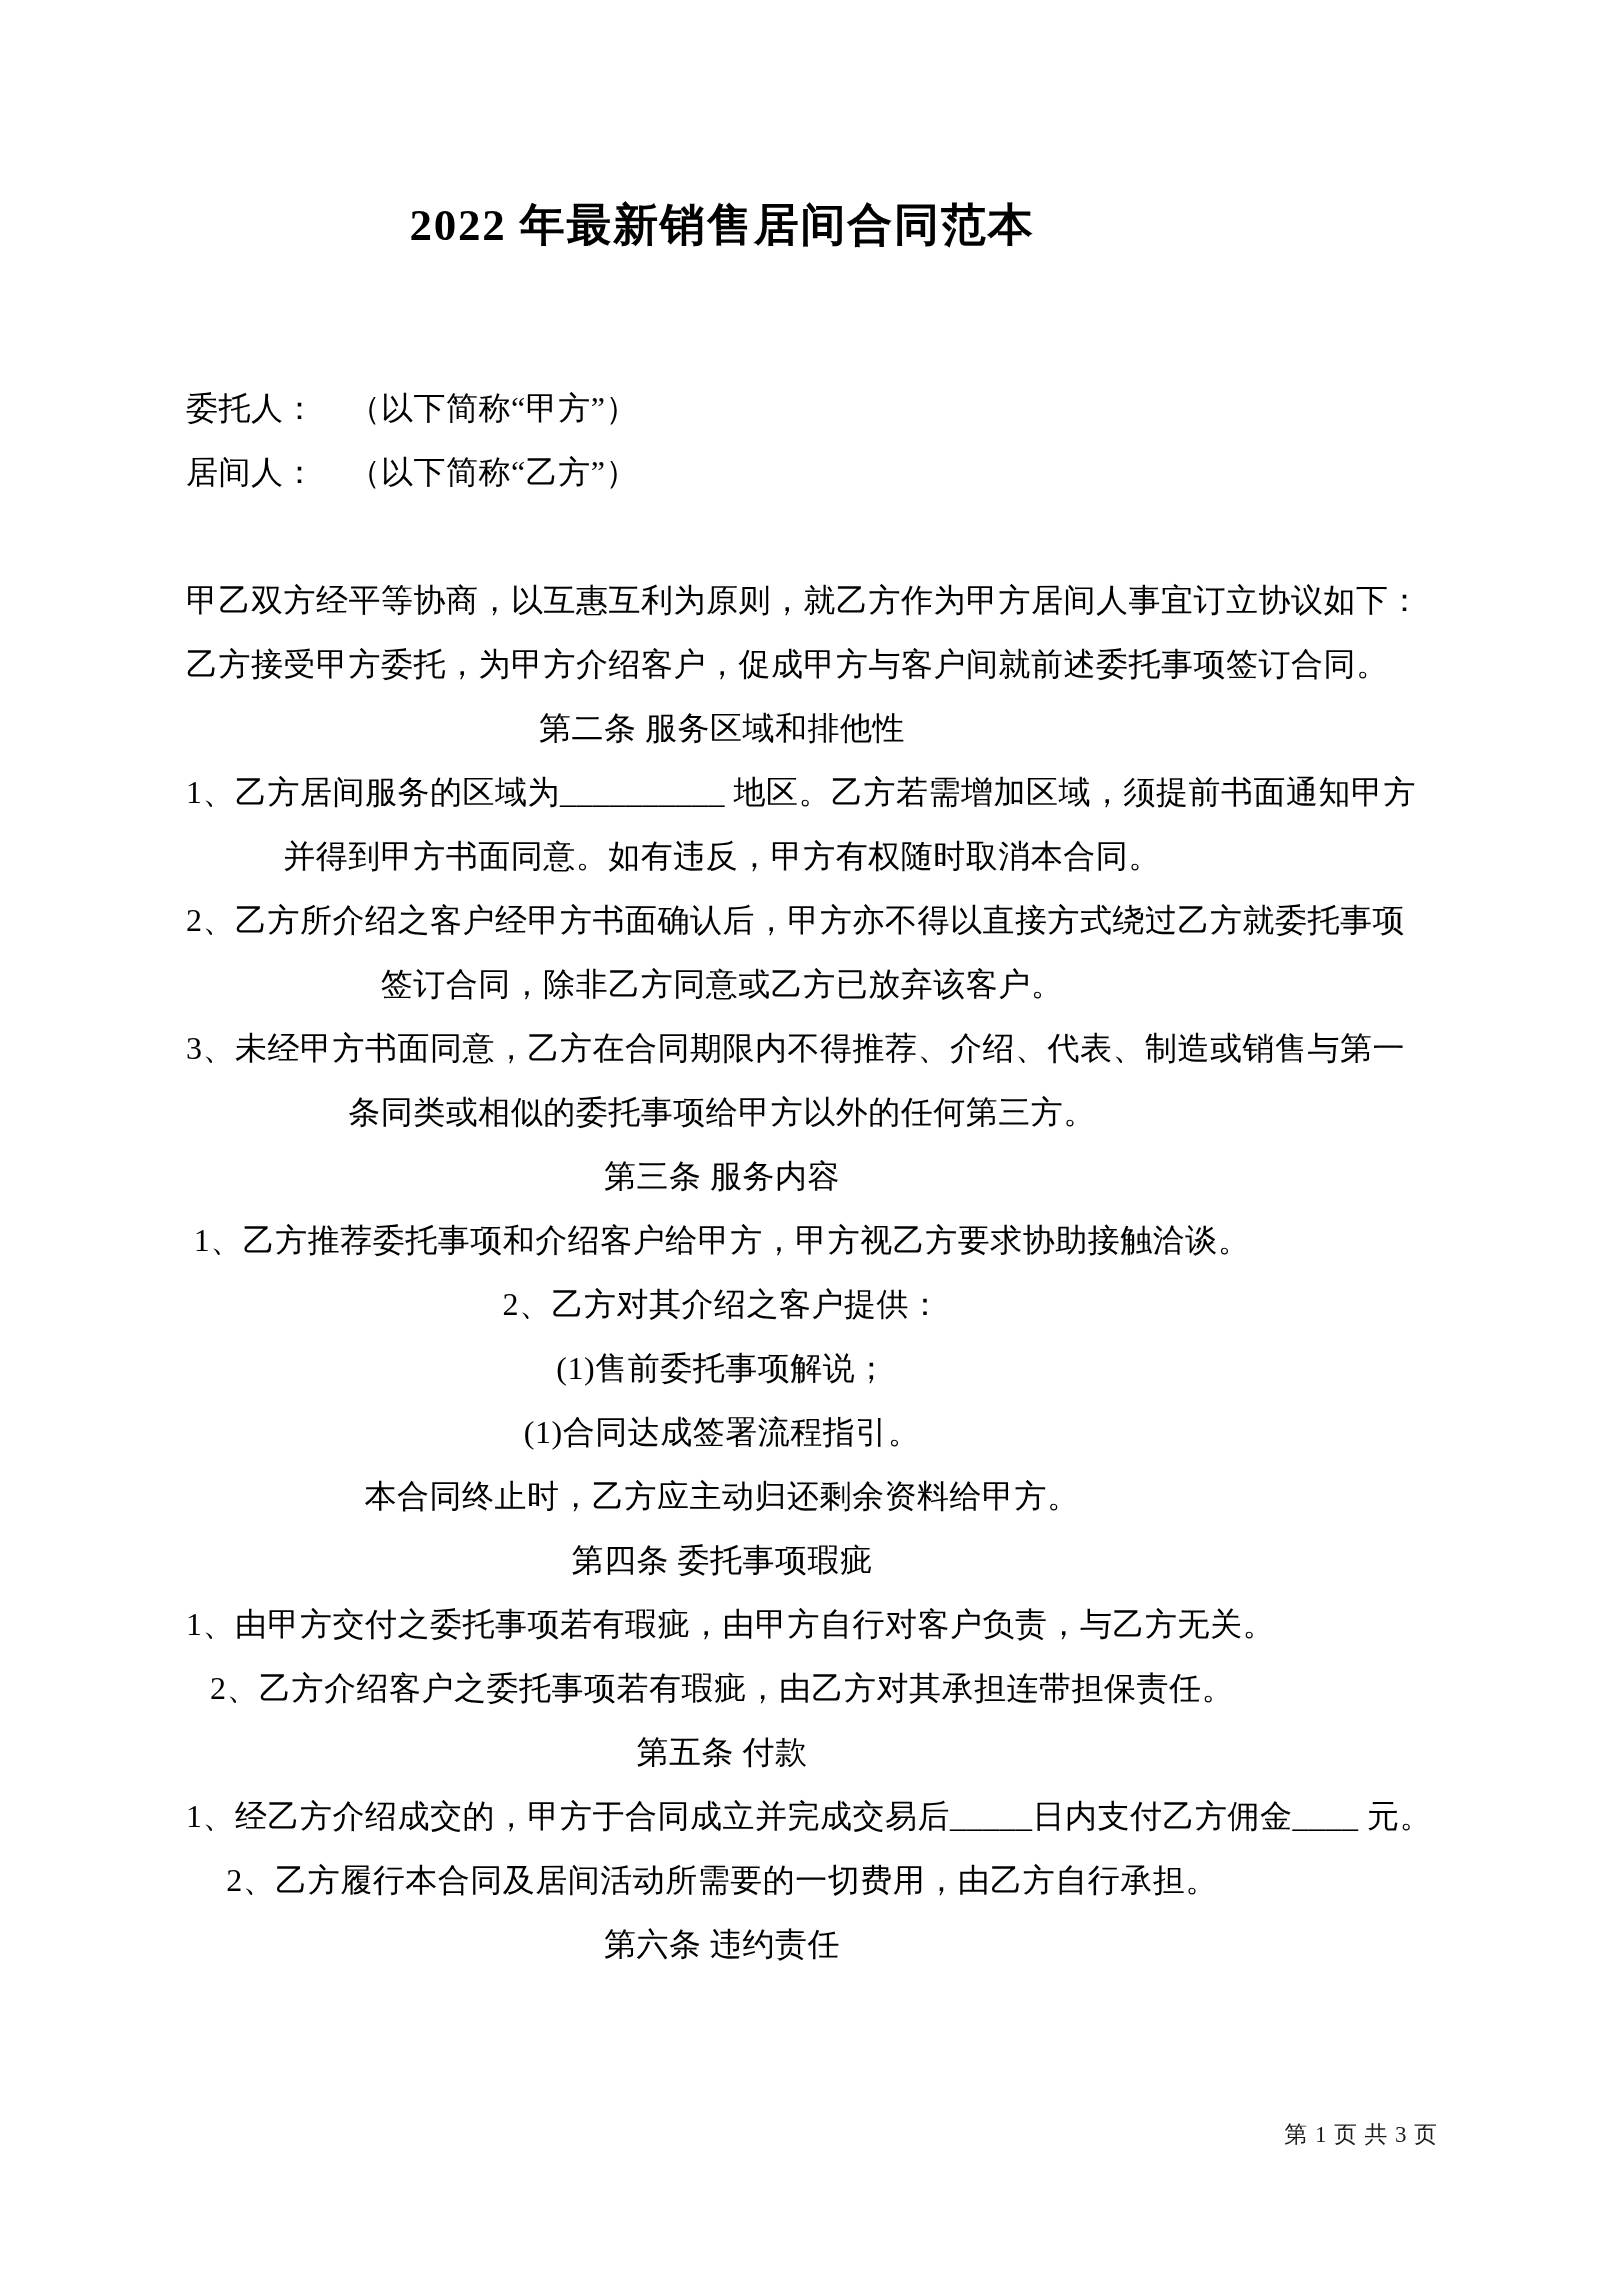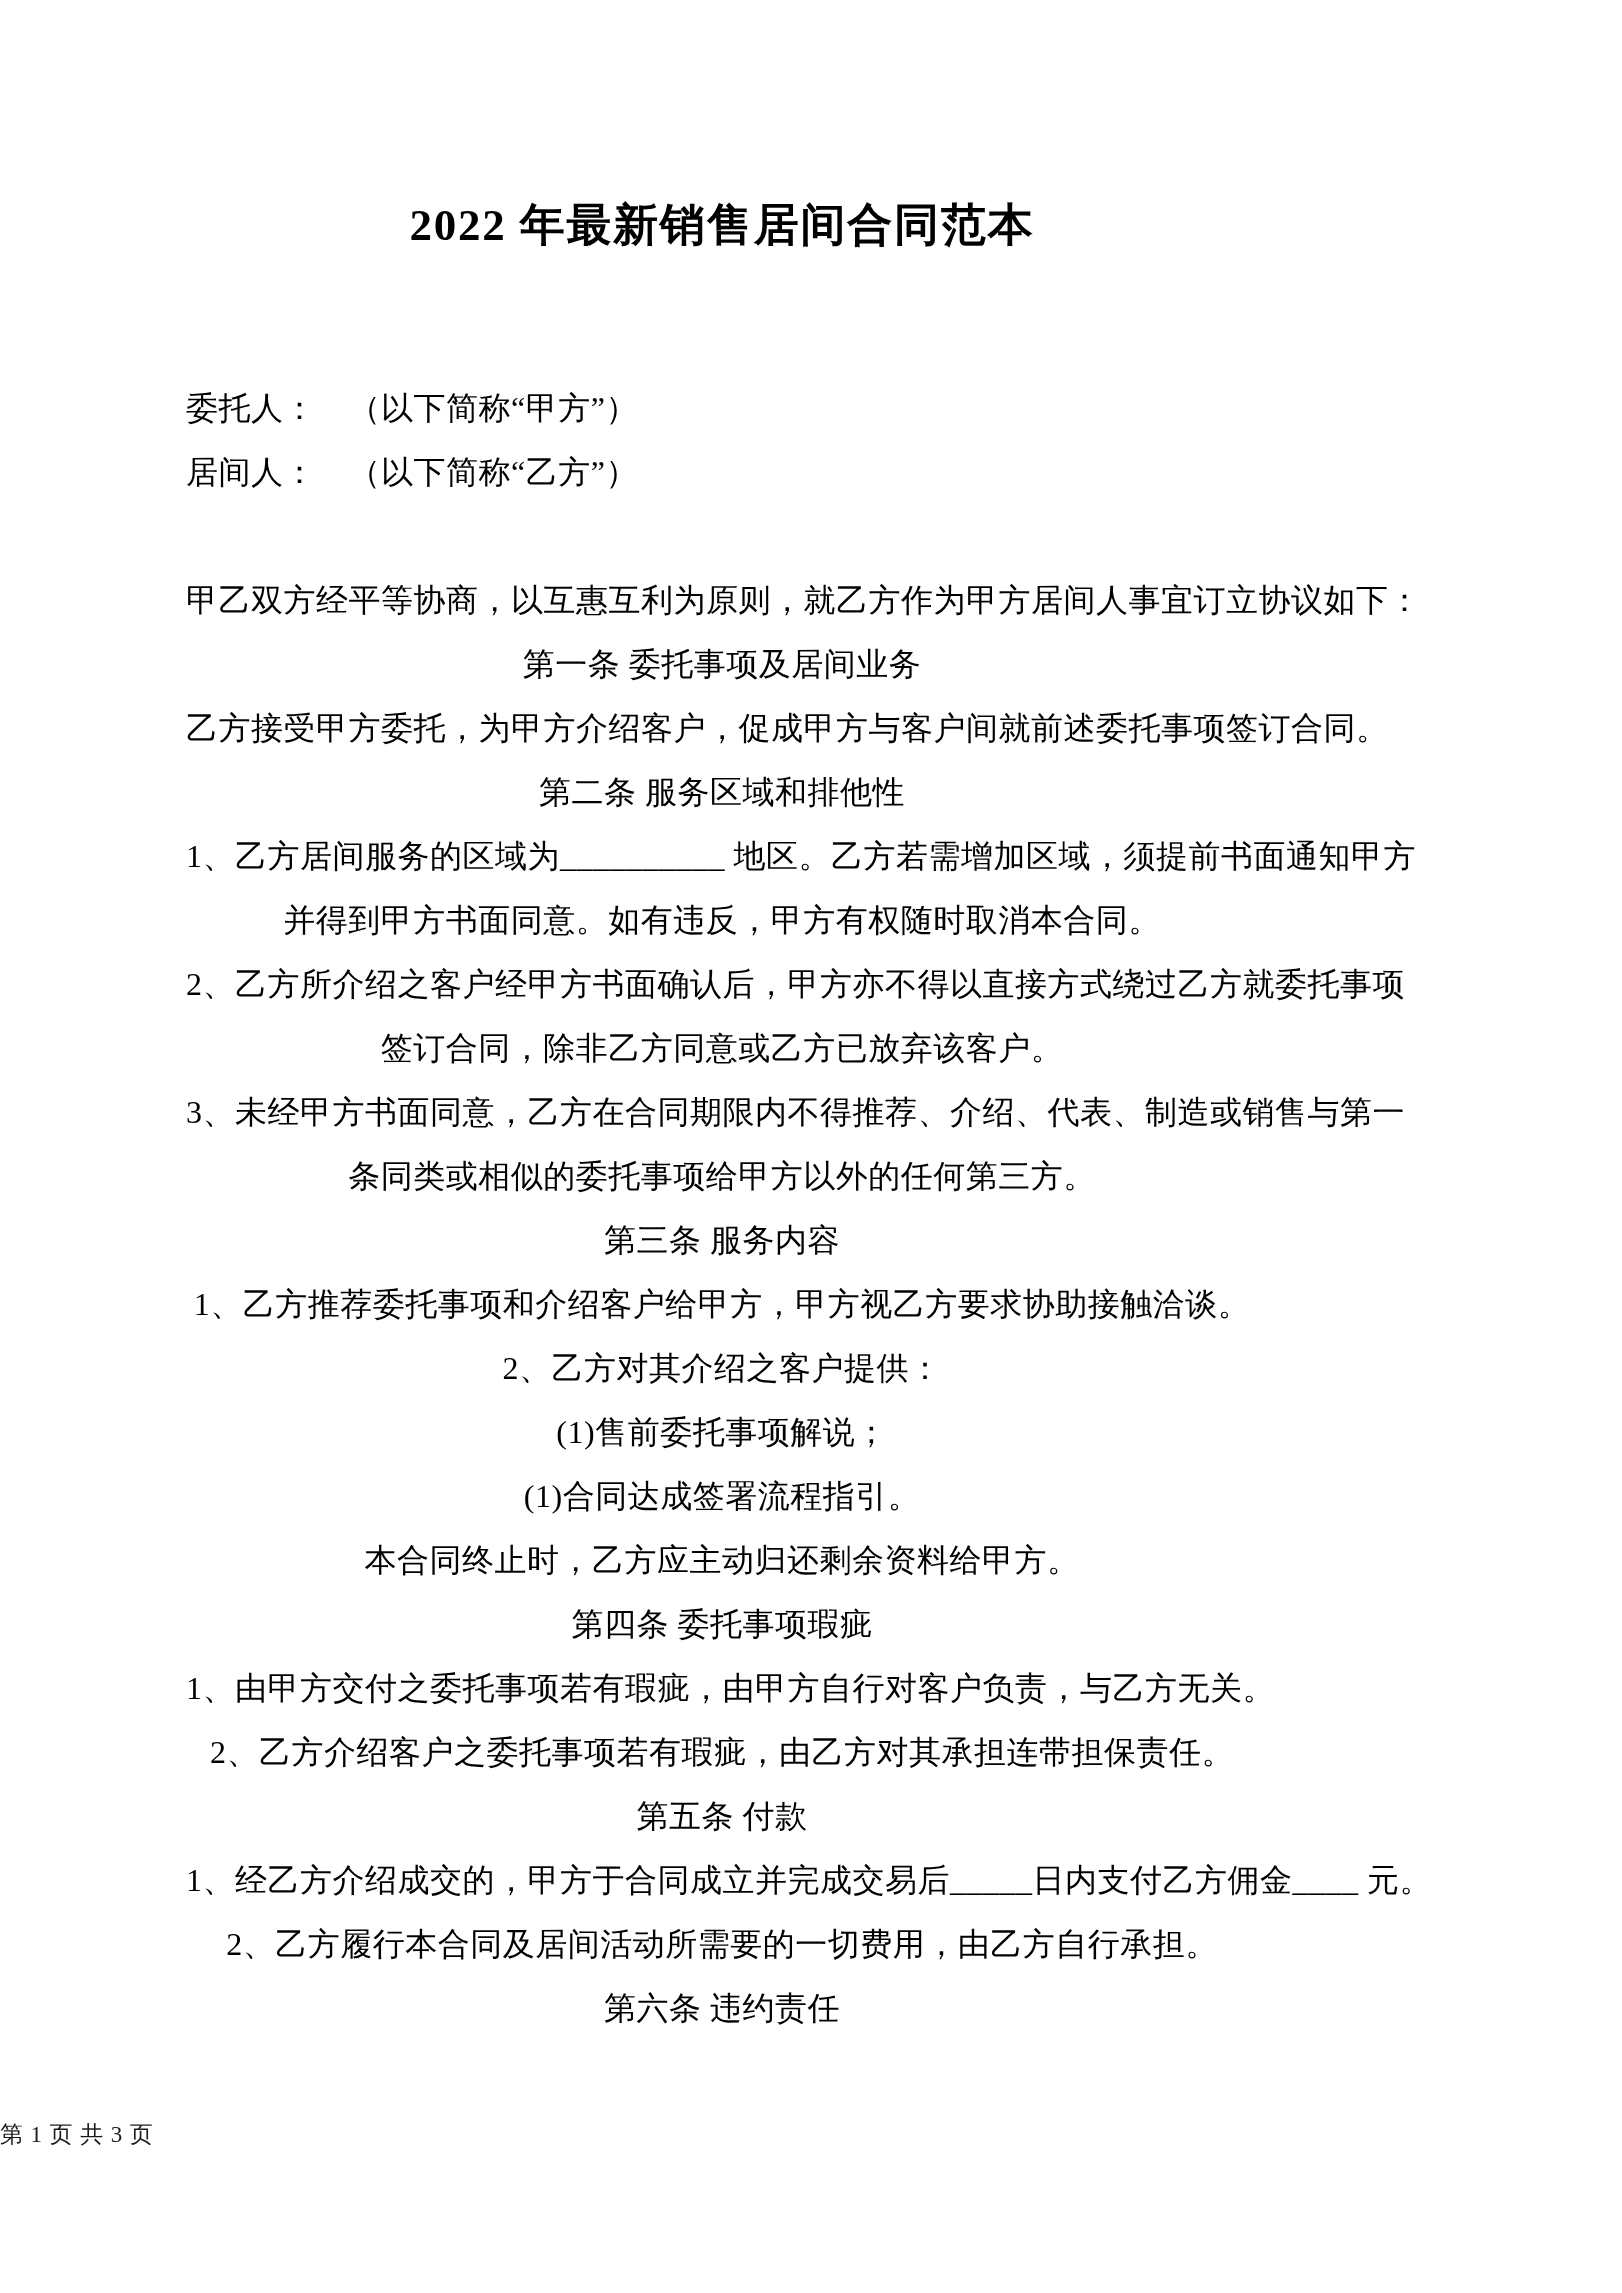--- a/index.html
+++ b/index.html
@@ -42,21 +42,21 @@
   }
   .body-block {
     margin-top: 64px;
     text-align: center;
   }
   .page-footer {
     position: absolute;
     left: 0;
     right: 0;
     top: 2120px;
-    text-align: left;
+    text-align: right;
     font-size: 23px;
     line-height: 29px;
     color: #1a1a1a;
     letter-spacing: 0.9px;
   }
 </style>
 </head>
 <body>
 
 <div class="page">
@@ -64,21 +64,20 @@
 
     <h1 class="doc-title">2022 年最新销售居间合同范本</h1>
 
     <div class="parties">
       <div class="line">委托人：　（以下简称“甲方”）</div>
       <div class="line">居间人：　（以下简称“乙方”）</div>
     </div>
 
     <div class="body-block">
       <div class="line">甲乙双方经平等协商，以互惠互利为原则，就乙方作为甲方居间人事宜订立协议如下：</div>
-      <div class="line">第一条 委托事项及居间业务</div>
       <div class="line">乙方接受甲方委托，为甲方介绍客户，促成甲方与客户间就前述委托事项签订合同。</div>
       <div class="line">第二条 服务区域和排他性</div>
       <div class="line">1、乙方居间服务的区域为__________ 地区。乙方若需增加区域，须提前书面通知甲方</div>
       <div class="line">并得到甲方书面同意。如有违反，甲方有权随时取消本合同。</div>
       <div class="line">2、乙方所介绍之客户经甲方书面确认后，甲方亦不得以直接方式绕过乙方就委托事项</div>
       <div class="line">签订合同，除非乙方同意或乙方已放弃该客户。</div>
       <div class="line">3、未经甲方书面同意，乙方在合同期限内不得推荐、介绍、代表、制造或销售与第一</div>
       <div class="line">条同类或相似的委托事项给甲方以外的任何第三方。</div>
       <div class="line">第三条 服务内容</div>
       <div class="line">1、乙方推荐委托事项和介绍客户给甲方，甲方视乙方要求协助接触洽谈。</div>

